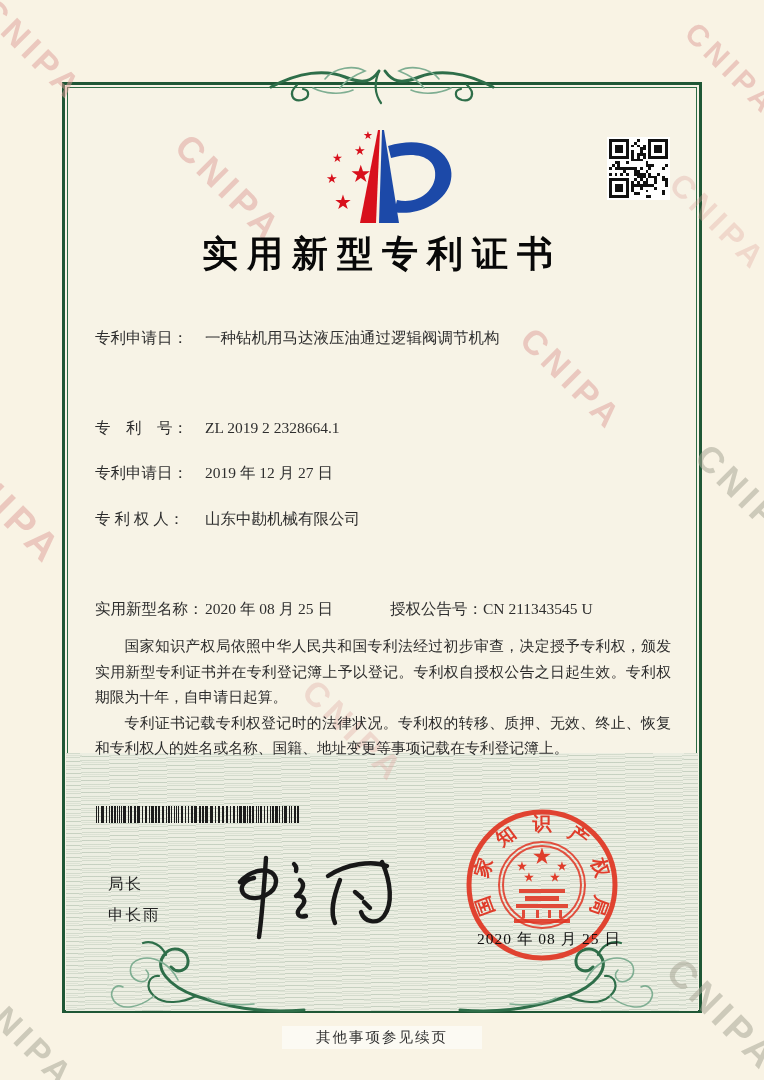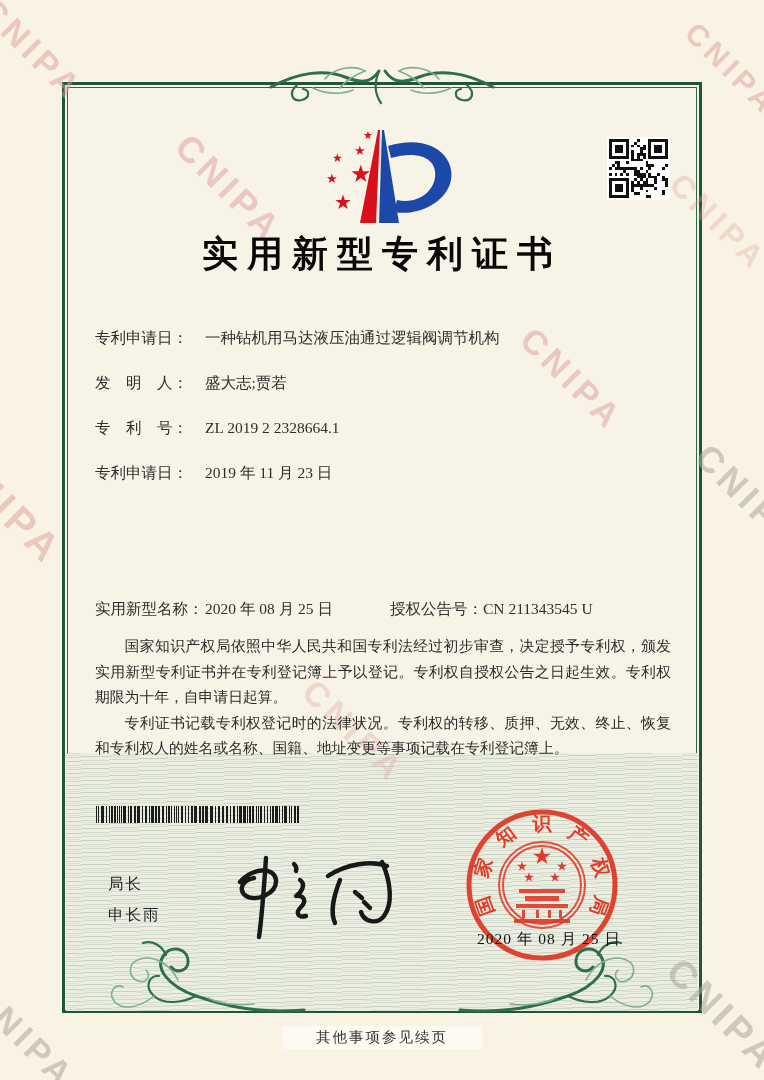--- a/index.html
+++ b/index.html
@@ -277,28 +277,28 @@
         <rect x="13" y="20" width="1" height="1" fill="#111"></rect>
         <rect x="14" y="20" width="1" height="1" fill="#111"></rect>
       </svg>
   </div>
 
   <div class="title">实用新型专利证书</div>
 
   <div class="row" style="top:328px">
     <span class="lbl">专利申请日：</span><span class="val">一种钻机用马达液压油通过逻辑阀调节机构</span>
   </div>
-  <div class="row" style="top:373px">
-    <span class="lbl">发　明　人：</span><span class="val">盛大志;贾若</span>
-  </div>
   <div class="row" style="top:418px">
     <span class="lbl">专　利　号：</span><span class="val">ZL 2019 2 2328664.1</span>
   </div>
   <div class="row" style="top:463px">
-    <span class="lbl">专利申请日：</span><span class="val">2019 年 11 月 23 日</span>
+    <span class="lbl">专利申请日：</span><span class="val">2019 年 12 月 27 日</span>
+  </div>
+  <div class="row" style="top:509px">
+    <span class="lbl">专 利 权 人：</span><span class="val">山东中勘机械有限公司</span>
   </div>
   <div class="row" style="top:599px">
     <span class="lbl">实用新型名称：</span><span>2020 年 08 月 25 日</span>
     <span class="pair2"><span class="lbl" style="min-width:0">授权公告号：</span><span>CN 211343545 U</span></span>
   </div>
 
   <div class="paras">
     <p>国家知识产权局依照中华人民共和国专利法经过初步审查，决定授予专利权，颁发实用新型专利证书并在专利登记簿上予以登记。专利权自授权公告之日起生效。专利权期限为十年，自申请日起算。</p>
     <p>专利证书记载专利权登记时的法律状况。专利权的转移、质押、无效、终止、恢复和专利权人的姓名或名称、国籍、地址变更等事项记载在专利登记簿上。</p>
   </div>

